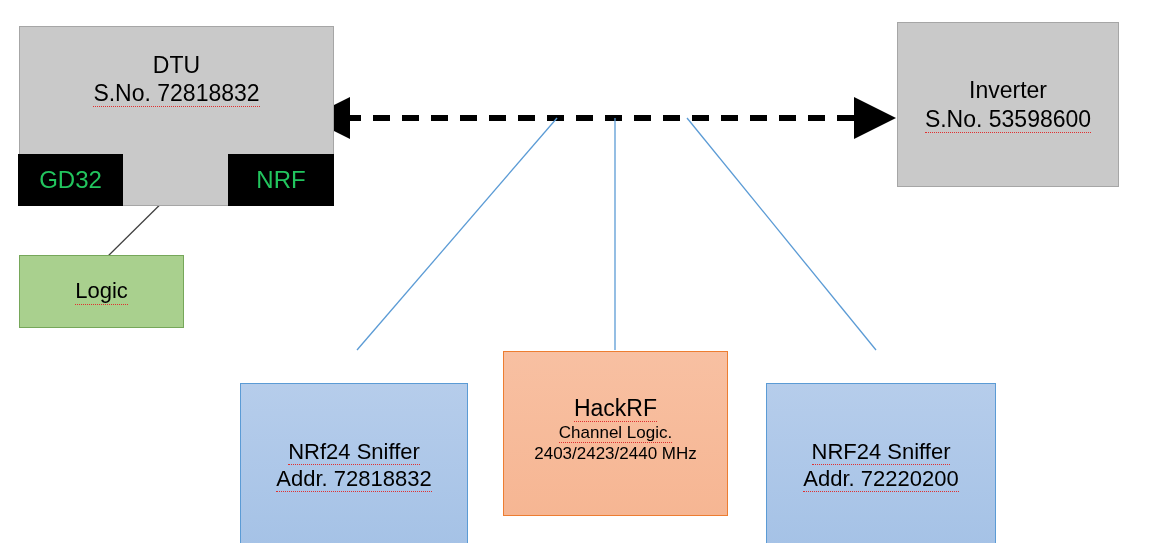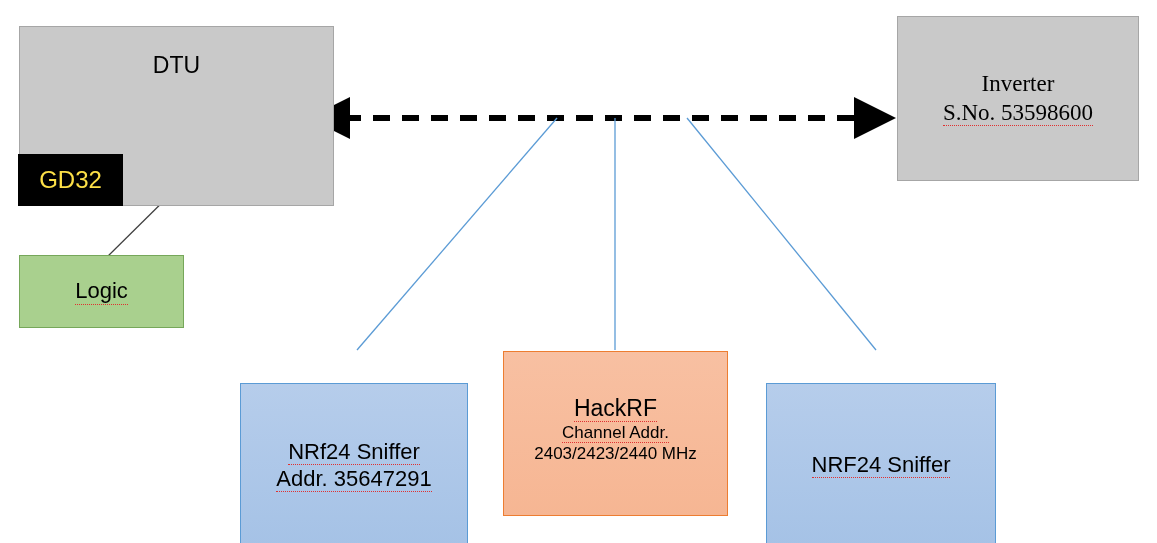--- a/index.html
+++ b/index.html
@@ -35,39 +35,38 @@
     border: 1px solid #a6a6a6;
   }
   #dtu-box {
     left: 19px; top: 26px;
     width: 315px; height: 180px;
     font-size: 23px;
     justify-content: flex-start;
     padding-top: 24px;
   }
   #inverter-box {
-    left: 897px; top: 16px;
-    width: 242px; height: 165px;
+    left: 897px; top: 22px;
+    width: 222px; height: 165px;
     font-size: 23px;
-    font-family: Liberation Serif, serif;
   }
   .sno {
     white-space: nowrap;
   }
   .spellline {
     border-bottom: 1.5px dotted #e03030;
     padding-bottom: 0px;
   }
 
   
   .chip {
     position: absolute;
     box-sizing: border-box;
     background: #000000;
-    color: #fde047;
+    color: #22c55e;
     display: flex;
     align-items: center;
     justify-content: center;
     font-size: 24px;
   }
   #gd32-chip { left: 18px; top: 154px; width: 105px; height: 52px; }
   #nrf-chip  { left: 228px; top: 154px; width: 106px; height: 52px; }
 
   
   #logic-box {
@@ -132,55 +131,64 @@
 
     <line x1="103" y1="261" x2="187" y2="178" stroke="#3f3f3f" stroke-width="1.3"></line>
 
     <line x1="557" y1="118" x2="357" y2="350" stroke="#5b9bd5" stroke-width="1.3"></line>
     <line x1="615" y1="118" x2="615" y2="350" stroke="#5b9bd5" stroke-width="1.3"></line>
     <line x1="687" y1="118" x2="876" y2="350" stroke="#5b9bd5" stroke-width="1.3"></line>
   </svg>
 
   <div id="dtu-box" class="box grey-box">
     <div>DTU</div>
+    <div class="sno">
+      <span class="spellline">S.No. 72818832</span>
+    </div>
   </div>
 
   <div id="gd32-chip" class="chip">
     <span>GD32</span>
+  </div>
+  <div id="nrf-chip" class="chip">
+    <span>NRF</span>
   </div>
 
   <div id="inverter-box" class="box grey-box">
     <div>Inverter</div>
     <div class="sno">
       <span class="spellline">S.No. 53598600</span>
     </div>
   </div>
 
   <div id="logic-box" class="box">
     <span class="spellline">Logic</span>
   </div>
 
   <div id="sniffer-left" class="box blue-box">
     <div>
       <span class="spellline">NRf24 Sniffer</span>
     </div>
     <div>
-      <span class="spellline">Addr. 35647291</span>
+      <span class="spellline">Addr. 72818832</span>
     </div>
   </div>
 
   <div id="hackrf-box" class="box orange-box">
     <div class="title">
       <span class="spellline">HackRF</span>
     </div>
     <div class="sub">
-      <span class="spellline">Channel Addr.</span>
+      <span class="spellline">Channel Logic.</span>
     </div>
     <div class="sub">2403/2423/2440 MHz</div>
   </div>
 
   <div id="sniffer-right" class="box blue-box">
     <div>
       <span class="spellline">NRF24 Sniffer</span>
     </div>
+    <div>
+      <span class="spellline">Addr. 72220200</span>
+    </div>
   </div>
 
 </div>
 
 </body></html>

